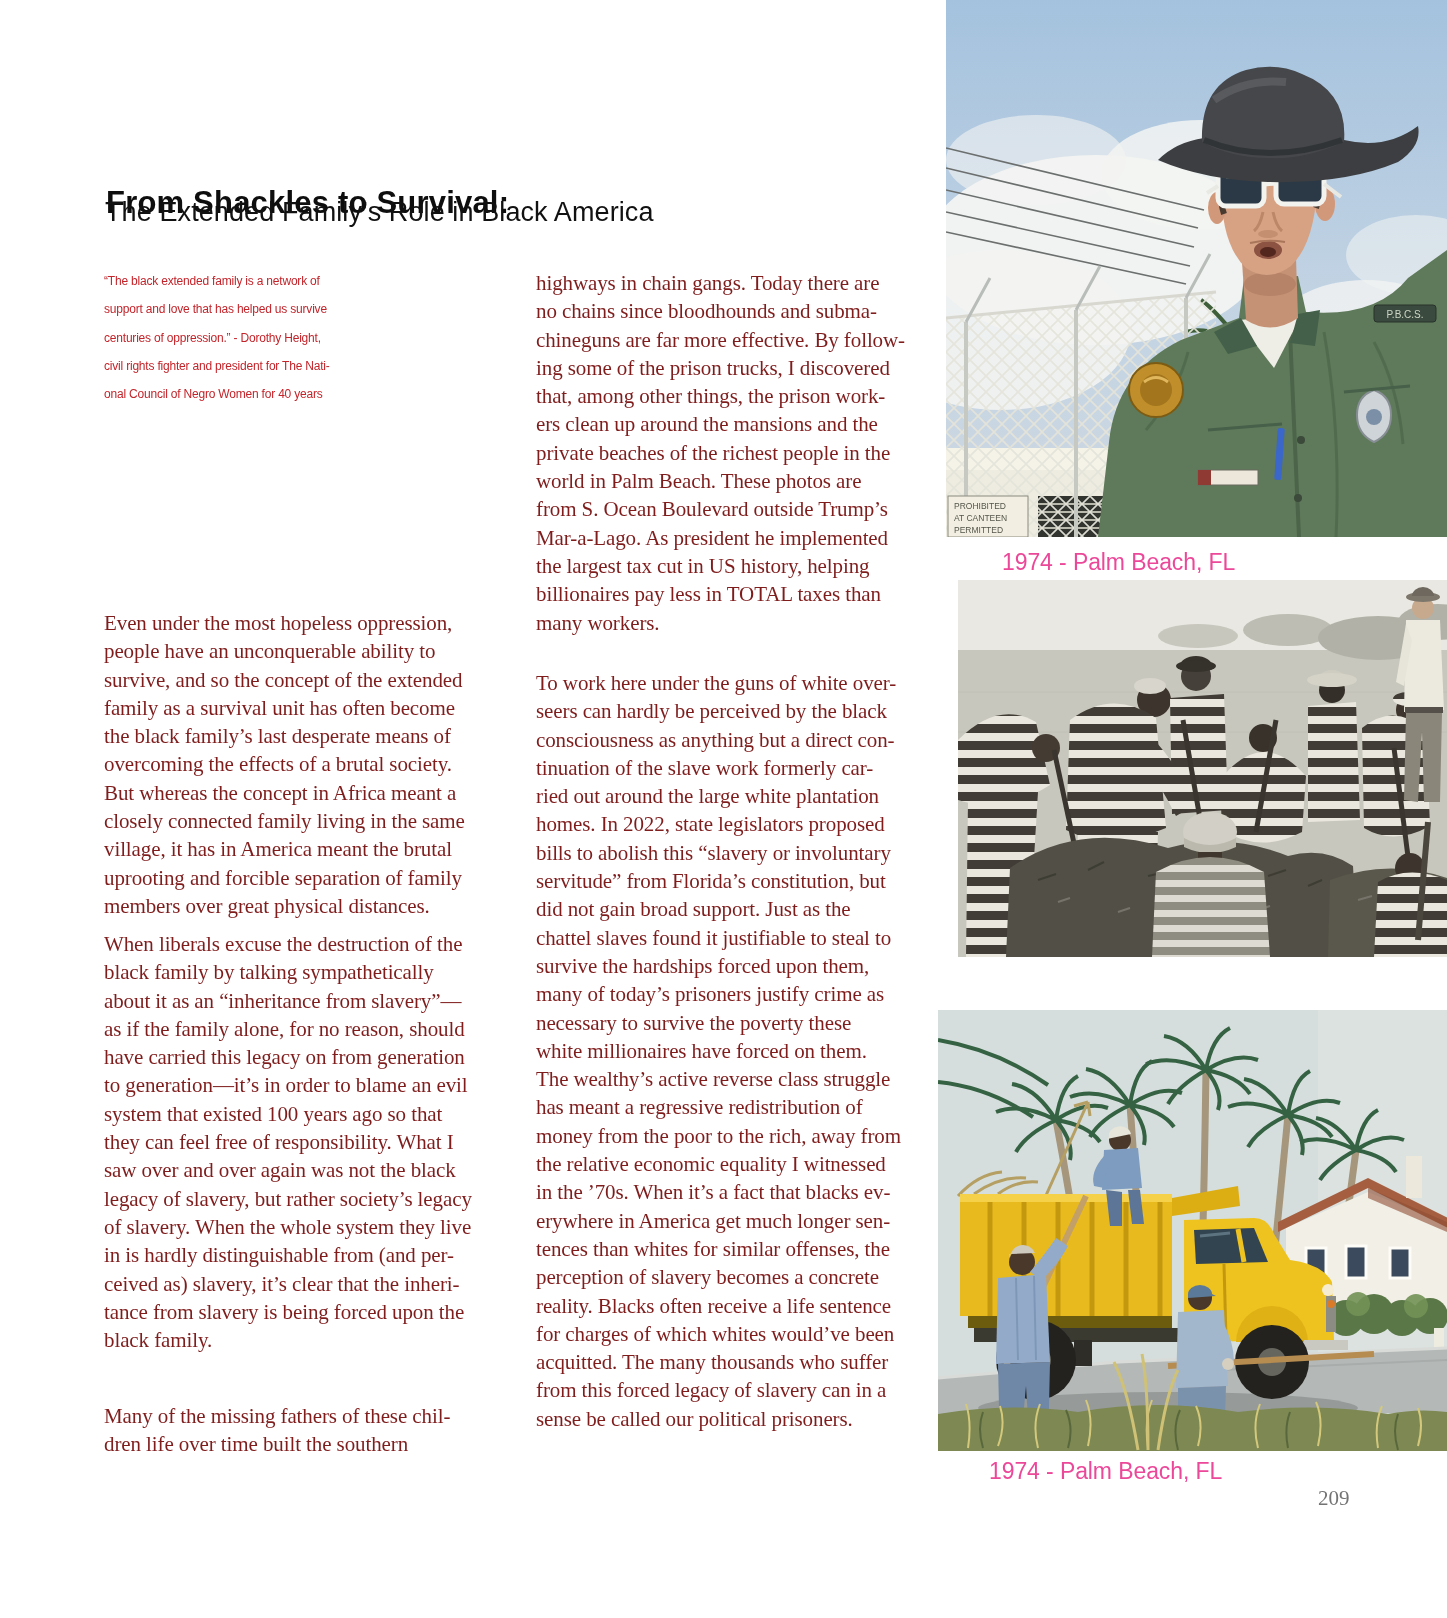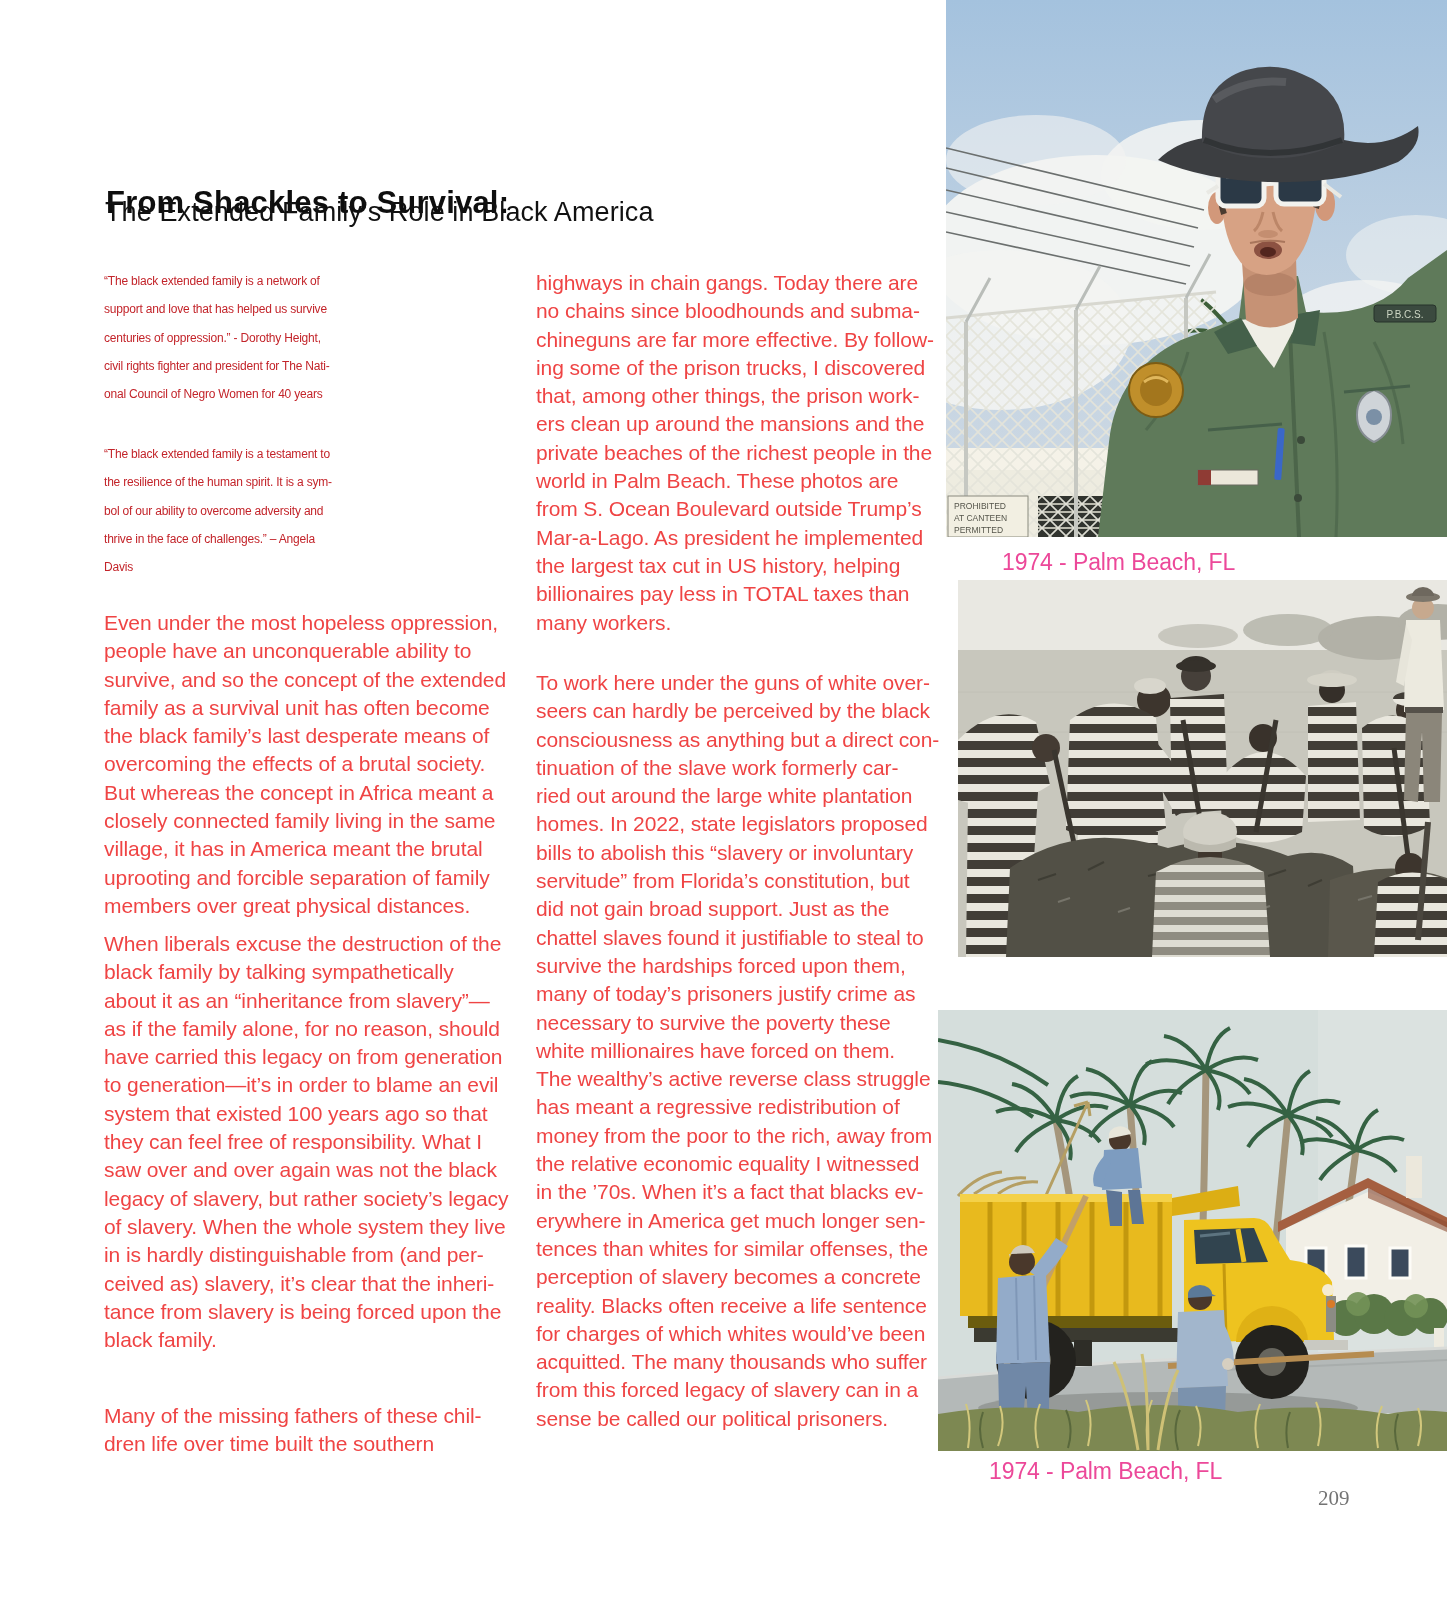--- a/index.html
+++ b/index.html
@@ -14,22 +14,22 @@
   .subtitle {
     position:absolute; left:105px; top:197px;
     font-size:27px; font-weight:400; color:#111; letter-spacing:.1px;
   }
   .textblock { position:absolute; white-space:pre-line; }
   .quote {
     font-size:12px; line-height:28.3px; font-weight:400;
     color:#c3242a; letter-spacing:-0.2px;
   }
   .body-serif {
-    font-family:Liberation Sans, sans-serif;
-    font-size:21px; line-height:28.3px; color:#ef4444; letter-spacing:-0.1px;
+    font-family:Liberation Serif, serif;
+    font-size:21px; line-height:28.3px; color:#7f1d1d; letter-spacing:-0.1px;
   }
   .col1 { left:104px; }
   .col2 { left:536px; }
   .caption { position:absolute; font-size:23px; color:#ec4899; letter-spacing:-0.1px; }
   .pageno {
     position:absolute; left:1318px; top:1486px;
     font-family:"Liberation Serif", serif; font-size:21px; color:#737373;
   }
   figure.photo { position:absolute; margin:0; overflow:hidden; background:#dfe4e6; }
   #photo1 { left:946px; top:0;      width:501px; height:537px; }
@@ -43,25 +43,20 @@
 <div class="page">
 
   <div class="title">From Shackles to Survival:</div>
   <div class="subtitle">The Extended Family’s Role in Black America</div>
 
   <div class="textblock quote col1" style="top:267px">“The black extended family is a network of
 support and love that has helped us survive
 centuries of oppression.” - Dorothy Height,
 civil rights fighter and president for The Nati-
 onal Council of Negro Women for 40 years</div>
-  <div class="textblock quote col1" style="top:440px">“The black extended family is a testament to
-the resilience of the human spirit. It is a sym-
-bol of our ability to overcome adversity and
-thrive in the face of challenges.” – Angela
-Davis</div>
   <div class="textblock body-serif col1" style="top:609px">Even under the most hopeless oppression,
 people have an unconquerable ability to
 survive, and so the concept of the extended
 family as a survival unit has often become
 the black family’s last desperate means of
 overcoming the effects of a brutal society.
 But whereas the concept in Africa meant a
 closely connected family living in the same
 village, it has in America meant the brutal
 uprooting and forcible separation of family

